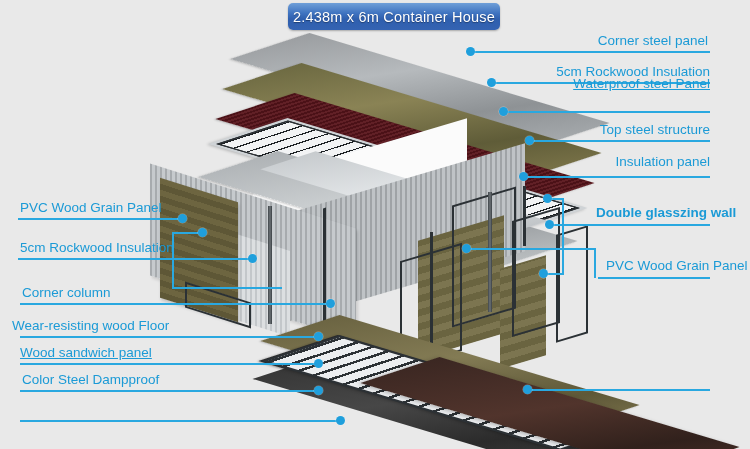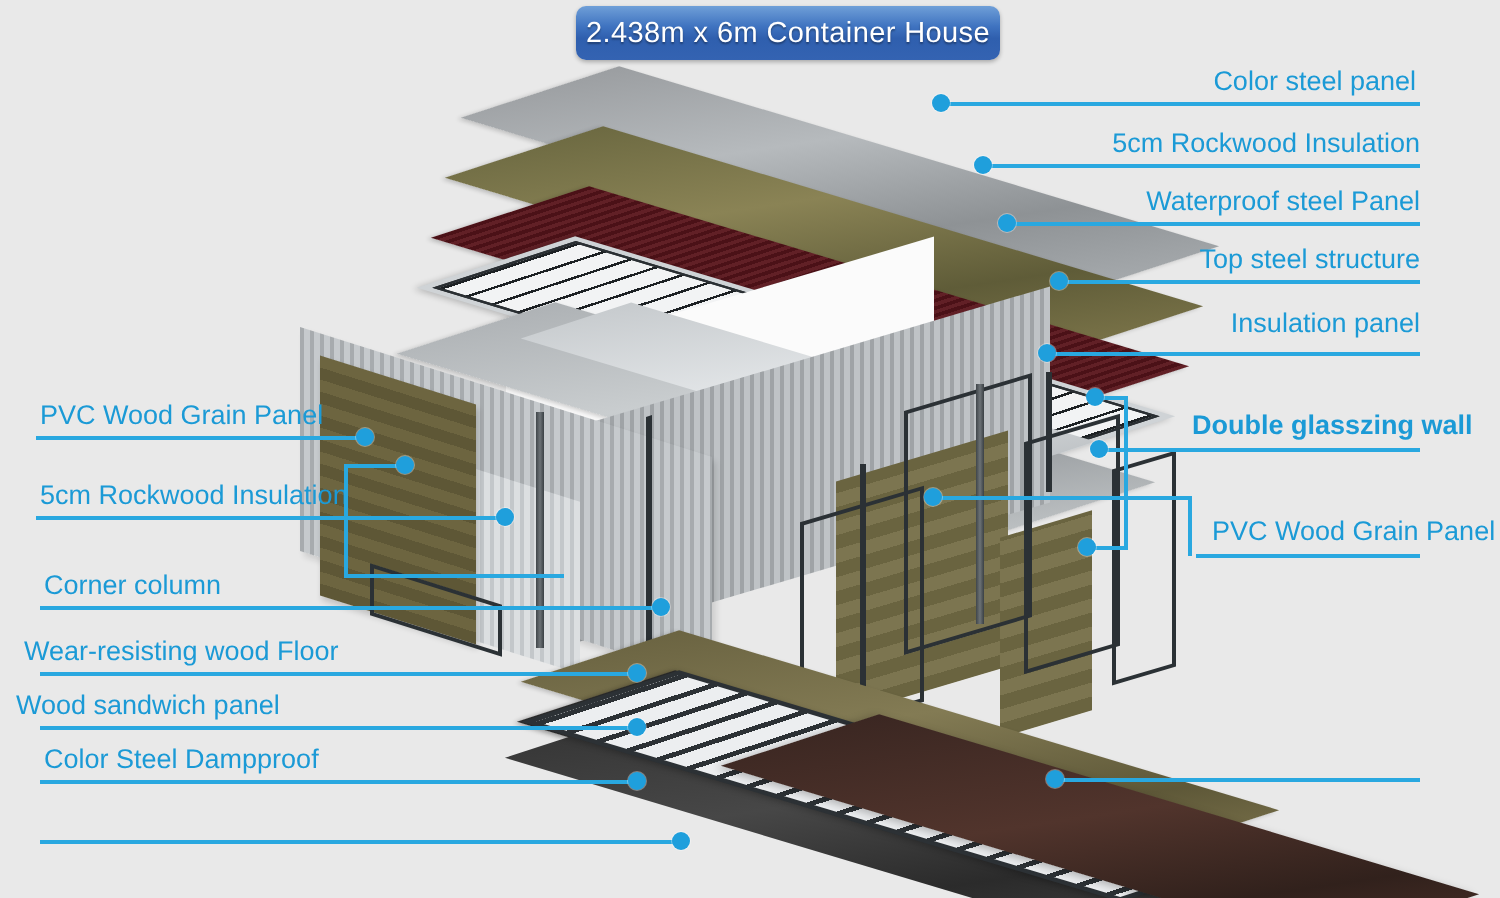--- a/index.html
+++ b/index.html
@@ -191,31 +191,31 @@
     <div class="plate sheet" id="bottom-steel">
       <div class="grid"></div>
     </div>
     <div class="plate sheet" id="platform-deck"></div>
   </div>
 
   <div class="title-banner">
     <span>2.438m x 6m Container House</span>
   </div>
 
-  <div class="label right" style="left:540px;top:33px;width:168px;">Color steel panel</div>
+  <div class="label right" style="left:540px;top:33px;width:168px;">Corner steel panel</div>
   <div class="rule" style="left:606px;top:51px;width:104px;"></div>
   <div class="lead h" style="left:470px;top:51px;width:140px;"></div>
   <div class="dot" style="left:466px;top:47px;"></div>
 
   <div class="label right" style="left:520px;top:64px;width:190px;">5cm Rockwood Insulation</div>
   <div class="rule" style="left:556px;top:82px;width:154px;"></div>
   <div class="lead h" style="left:492px;top:82px;width:70px;"></div>
   <div class="dot" style="left:487px;top:78px;"></div>
 
-  <div class="label right" style="left:528px;top:93px;width:182px;">Waterproof steel Panel</div>
+  <div class="label right" style="left:528px;top:76px;width:182px;text-decoration:underline;">Waterproof steel Panel</div>
   <div class="rule" style="left:576px;top:111px;width:134px;"></div>
   <div class="lead h" style="left:504px;top:111px;width:78px;"></div>
   <div class="dot" style="left:499px;top:107px;"></div>
 
   <div class="label right" style="left:560px;top:122px;width:150px;">Top steel structure</div>
   <div class="rule" style="left:600px;top:140px;width:110px;"></div>
   <div class="lead h" style="left:530px;top:140px;width:76px;"></div>
   <div class="dot" style="left:525px;top:136px;"></div>
 
   <div class="label right" style="left:578px;top:154px;width:132px;">Insulation panel</div>
@@ -260,21 +260,21 @@
   <div class="label" style="left:22px;top:285px;">Corner column</div>
   <div class="rule" style="left:20px;top:303px;width:116px;"></div>
   <div class="lead h" style="left:134px;top:303px;width:196px;"></div>
   <div class="dot" style="left:326px;top:299px;"></div>
 
   <div class="label" style="left:12px;top:318px;">Wear-resisting wood Floor</div>
   <div class="rule" style="left:20px;top:336px;width:190px;"></div>
   <div class="lead h" style="left:208px;top:336px;width:110px;"></div>
   <div class="dot" style="left:314px;top:332px;"></div>
 
-  <div class="label" style="left:8px;top:345px;">Wood sandwich panel</div>
+  <div class="label" style="left:20px;top:345px;text-decoration:underline;">Wood sandwich panel</div>
   <div class="rule" style="left:20px;top:363px;width:160px;"></div>
   <div class="lead h" style="left:178px;top:363px;width:140px;"></div>
   <div class="dot" style="left:314px;top:359px;"></div>
 
   <div class="label" style="left:22px;top:372px;text-align:center;">Color Steel Dampproof</div>
   <div class="rule" style="left:20px;top:390px;width:170px;"></div>
   <div class="lead h" style="left:188px;top:390px;width:130px;"></div>
   <div class="dot" style="left:314px;top:386px;"></div>
 
   <div class="rule" style="left:20px;top:420px;width:166px;"></div>

